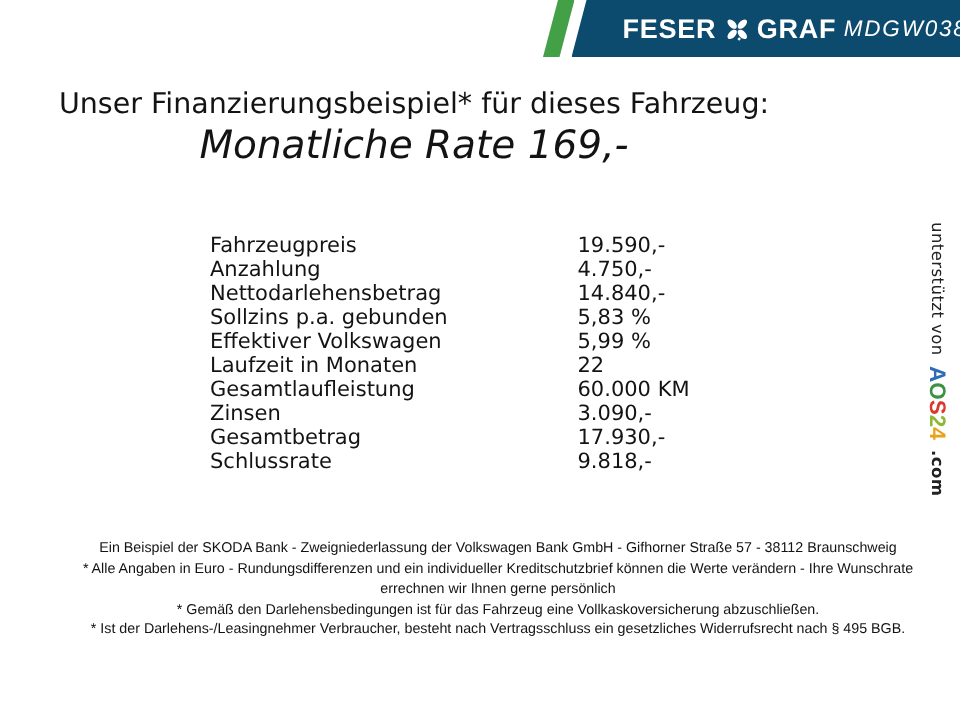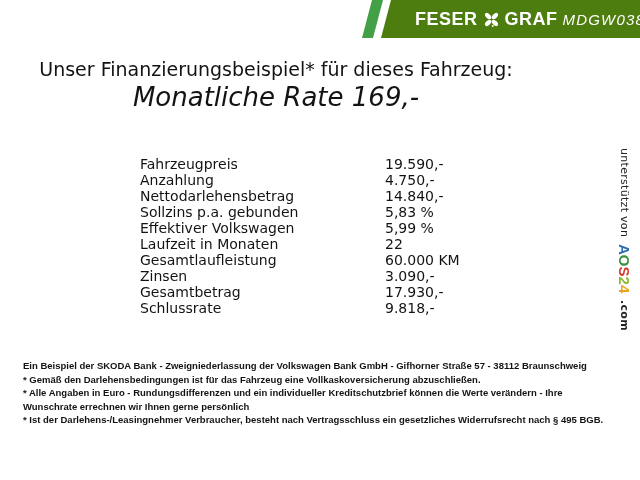--- a/index.html
+++ b/index.html
@@ -9,21 +9,21 @@
   }
 
   
   .banner-stripe{
     position:absolute;top:0;left:362px;width:21px;height:38px;
     background:#43a047;
     clip-path:polygon(10px 0,21px 0,11px 100%,0 100%);
   }
   .banner-main{
     position:absolute;top:0;left:381px;right:0;height:38px;
-    background:#4d7c0f;
+    background:#0c4a6e;
     clip-path:polygon(10px 0,100% 0,100% 100%,0 100%);
     display:flex;align-items:center;padding-left:34px;box-sizing:border-box;
     color:#fff;font-family:"Liberation Sans",sans-serif;
   }
   .brand-name{font-size:18px;font-weight:bold;letter-spacing:0.5px;}
   .clover{display:flex;align-items:center;margin:0 5px;}
   .vehicle-code{font-size:15px;letter-spacing:1.2px;margin-left:5px;margin-top:1px;font-style:italic;}
 
   
   .heading{position:absolute;top:58px;left:0;width:552px;text-align:center;color:#131313;}
@@ -40,23 +40,23 @@
     position:absolute;top:148px;right:8px;
     display:flex;flex-direction:column;align-items:center;gap:7px;color:#222;
   }
   .side-note .vtext{writing-mode:vertical-rl;font-size:11px;letter-spacing:0.3px;}
   .logo-letters{writing-mode:vertical-rl;font-size:15px;font-weight:bold;
     font-family:"Liberation Sans",sans-serif;line-height:15px;}
   .domain-suffix{font-weight:bold;color:#222;}
 
   
   .legal{
-    position:absolute;top:359px;left:23px;width:584px;
+    position:absolute;top:359px;left:40px;width:584px;text-align:center;
     font-family:"Liberation Sans",sans-serif;
-    font-size:9.5px;font-weight:bold;line-height:13.5px;color:#131313;
+    font-size:9.5px;font-weight:normal;line-height:13.5px;color:#131313;
   }
   .legal p{margin:0;}
 </style>
 </head>
 <body>
 
 <div class="banner-stripe"></div>
 <div class="banner-main">
   <span class="brand-name">FESER</span>
   <span class="clover">
@@ -125,16 +125,16 @@
 <div class="side-note">
   <span class="vtext">unterstützt von</span>
   <span class="logo-letters">
     <span style="color: rgb(46, 109, 180);">A</span><span style="color: rgb(60, 146, 64);">O</span><span style="color: rgb(216, 57, 43);">S</span><span style="color: rgb(140, 184, 50);">2</span><span style="color: rgb(233, 162, 26);">4</span>
   </span>
   <span class="vtext domain-suffix">.com</span>
 </div>
 
 <div class="legal">
   <p>Ein Beispiel der SKODA Bank - Zweigniederlassung der Volkswagen Bank GmbH - Gifhorner Straße 57 - 38112 Braunschweig</p>
+  <p>* Alle Angaben in Euro - Rundungsdifferenzen und ein individueller Kreditschutzbrief können die Werte verändern - Ihre Wunschrate errechnen wir Ihnen gerne persönlich</p>
   <p>* Gemäß den Darlehensbedingungen ist für das Fahrzeug eine Vollkaskoversicherung abzuschließen.</p>
-  <p>* Alle Angaben in Euro - Rundungsdifferenzen und ein individueller Kreditschutzbrief können die Werte verändern - Ihre Wunschrate errechnen wir Ihnen gerne persönlich</p>
   <p>* Ist der Darlehens-/Leasingnehmer Verbraucher, besteht nach Vertragsschluss ein gesetzliches Widerrufsrecht nach § 495 BGB.</p>
 </div>
 
 </body></html>

